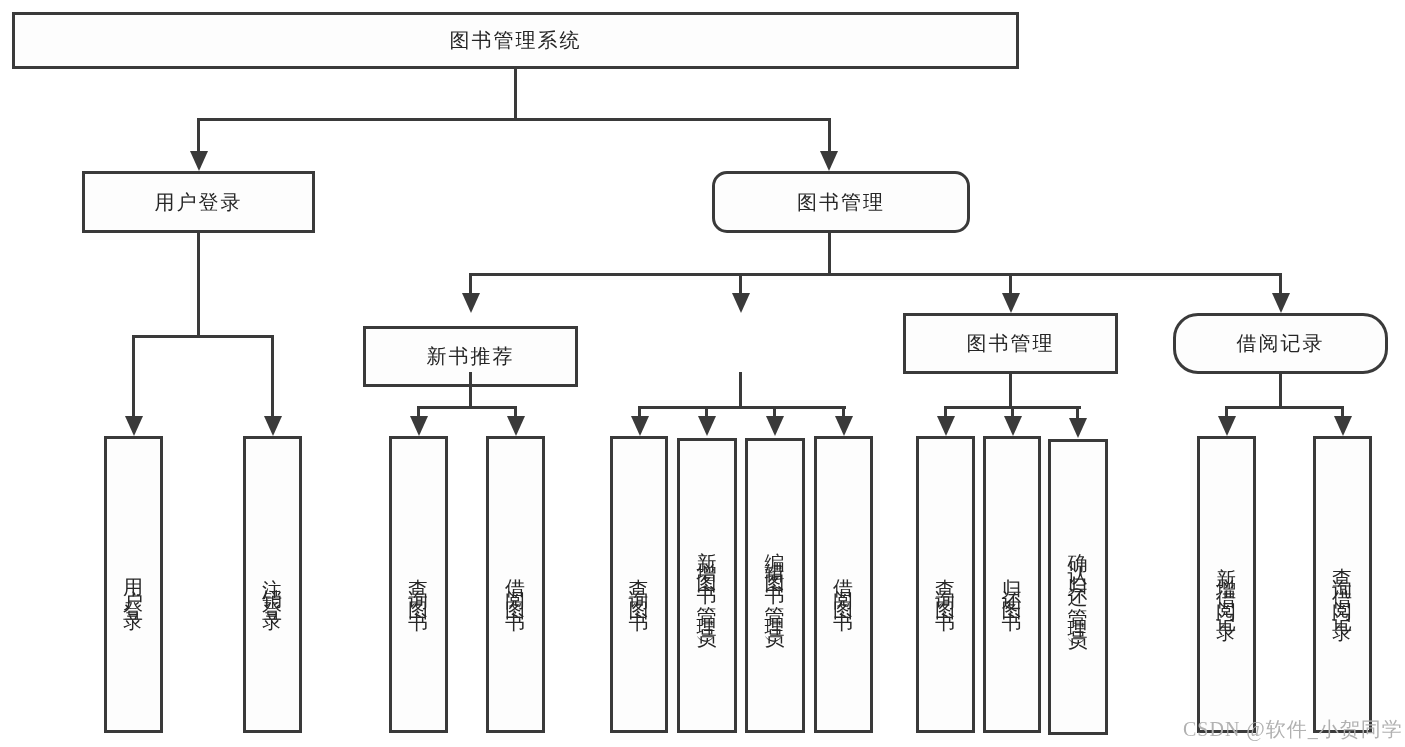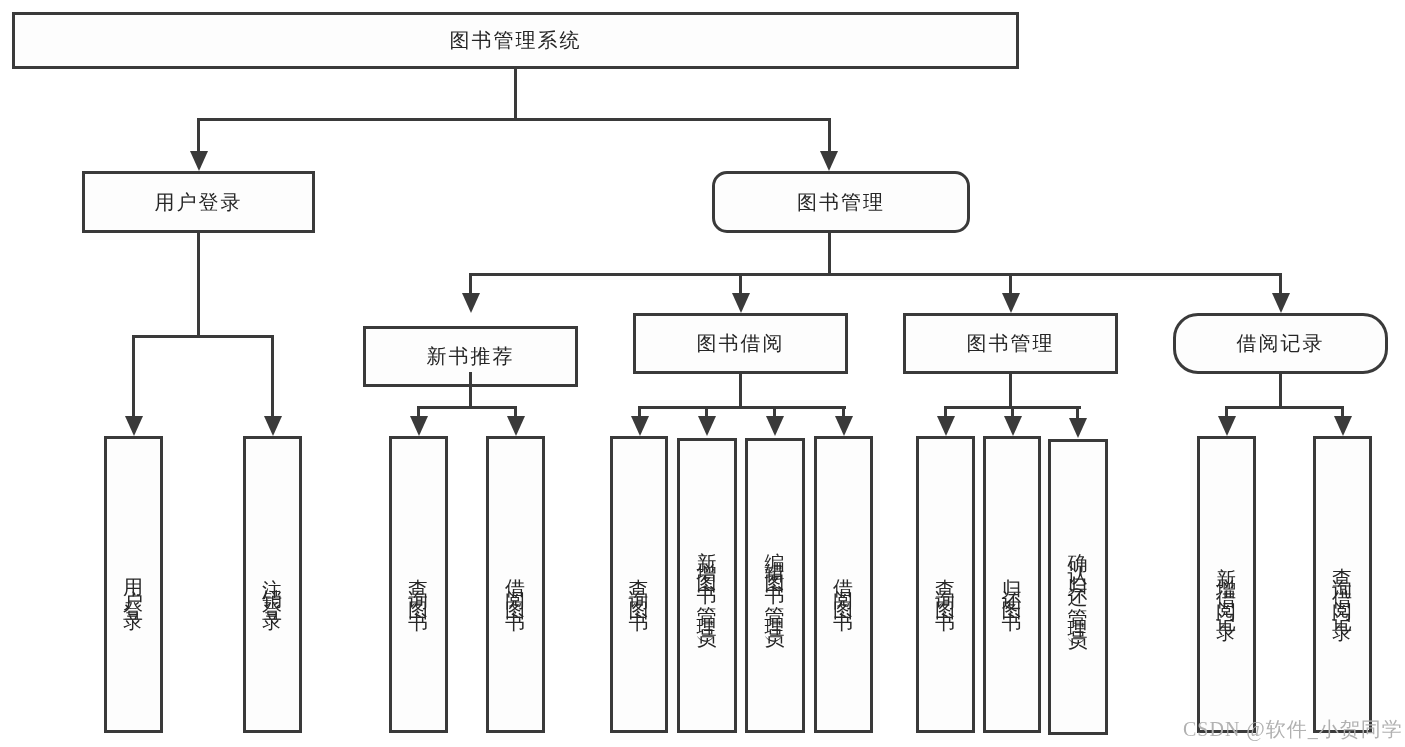--- a/index.html
+++ b/index.html
@@ -33,21 +33,20 @@
 <body>
 
 <div class="canvas">
 
   <div class="box hlabel" style="left:12px;top:12px;width:1007px;height:57px;">图书管理系统</div>
 
   <div class="box hlabel" style="left:82px;top:171px;width:233px;height:62px;">用户登录</div>
   <div class="box hlabel" style="left:712px;top:171px;width:258px;height:62px;border-radius:15px;">图书管理</div>
 
   <div class="box hlabel" style="left:363px;top:313px;width:215px;height:61px;margin-top:13px;">新书推荐</div>
-  <div class="box hlabel" style="left:633px;top:313px;width:215px;height:61px;">图书借阅</div>
   <div class="box hlabel" style="left:903px;top:313px;width:215px;height:61px;">图书管理</div>
   <div class="box hlabel" style="left:1173px;top:313px;width:215px;height:61px;border-radius:25px;">借阅记录</div>
 
   <div class="box leaf" style="left:104px;top:436px;width:59px;height:297px;">用户登录</div>
   <div class="box leaf" style="left:243px;top:436px;width:59px;height:297px;">注销登录</div>
 
   <div class="box leaf" style="left:389px;top:436px;width:59px;height:297px;">查询图书</div>
   <div class="box leaf" style="left:486px;top:436px;width:59px;height:297px;">借阅图书</div>
 
   <div class="box leaf" style="left:610px;top:436px;width:58px;height:297px;">查询图书</div>

